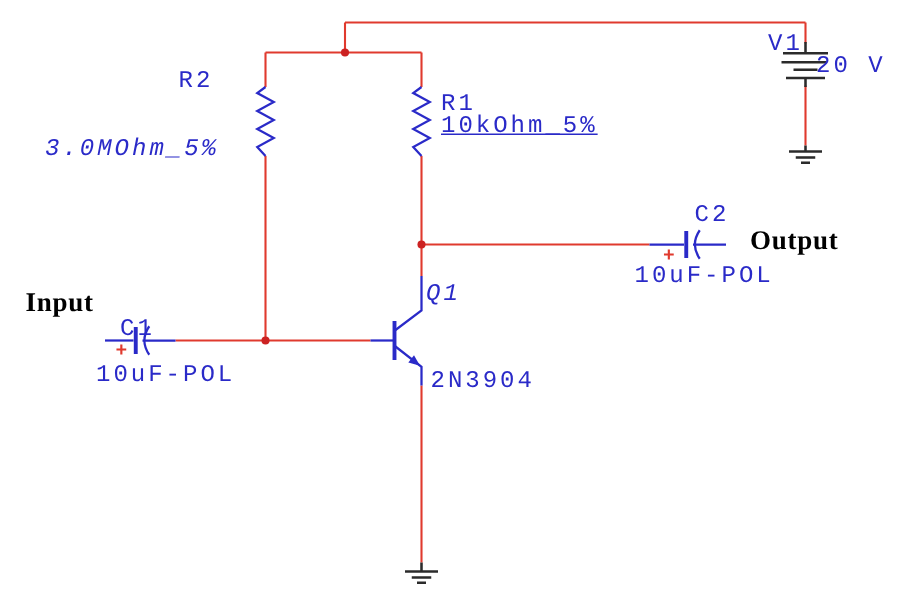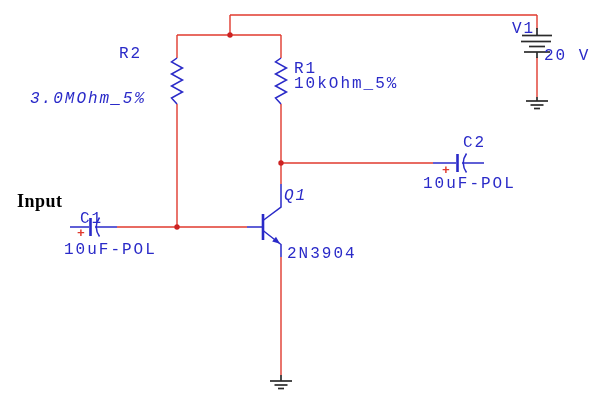--- a/index.html
+++ b/index.html
@@ -118,32 +118,33 @@
       <path class="k" d="M270,381 H292"></path>
       <path class="k" d="M274.5,385 H287.5"></path>
       <path class="k" d="M278,388.5 H284"></path>
     </g>
   </svg>
 
   <div class="lbl mono" style="left:119px;top:46px;text-align:right;">R2</div>
   <div class="lbl mono" style="left:30px;top:91px;font-style:italic;">3.0MOhm_5%</div>
 
   <div class="lbl mono" style="left:294px;top:61px;">R1</div>
-  <div class="lbl mono" style="left:294px;top:76px;">10kOhm_5%</div>
+  <div class="lbl mono" style="left:294px;top:76px;text-decoration:underline;">10kOhm_5%</div>
 
   <div class="lbl mono" style="left:512px;top:21px;font-family:Liberation Mono, monospace;">V1</div>
-  <div class="lbl mono" style="left:544px;top:48px;text-align:center;">20 V</div>
+  <div class="lbl mono" style="left:544px;top:36px;text-align:center;">20 V</div>
 
   <div class="lbl mono" style="left:80px;top:199px;margin-top:12px;">C1</div>
   <div class="lbl mono" style="left:64px;top:242px;">10uF-POL</div>
 
   <div class="lbl mono" style="left:449px;top:135px;margin-left:14px;">C2</div>
   <div class="lbl mono" style="left:423px;top:176px;">10uF-POL</div>
 
   <div class="lbl mono" style="left:284px;top:188px;font-style:italic;">Q1</div>
   <div class="lbl mono" style="left:287px;top:246px;">2N3904</div>
 
   <div class="lbl plus" style="left:77px;top:227px;">+</div>
   <div class="lbl plus" style="left:442px;top:164px;">+</div>
 
   <div class="lbl serif" style="left:17px;top:192px;">Input</div>
+  <div class="lbl serif" style="left:500px;top:151px;">Output</div>
 
 </div>
 
 </body></html>

